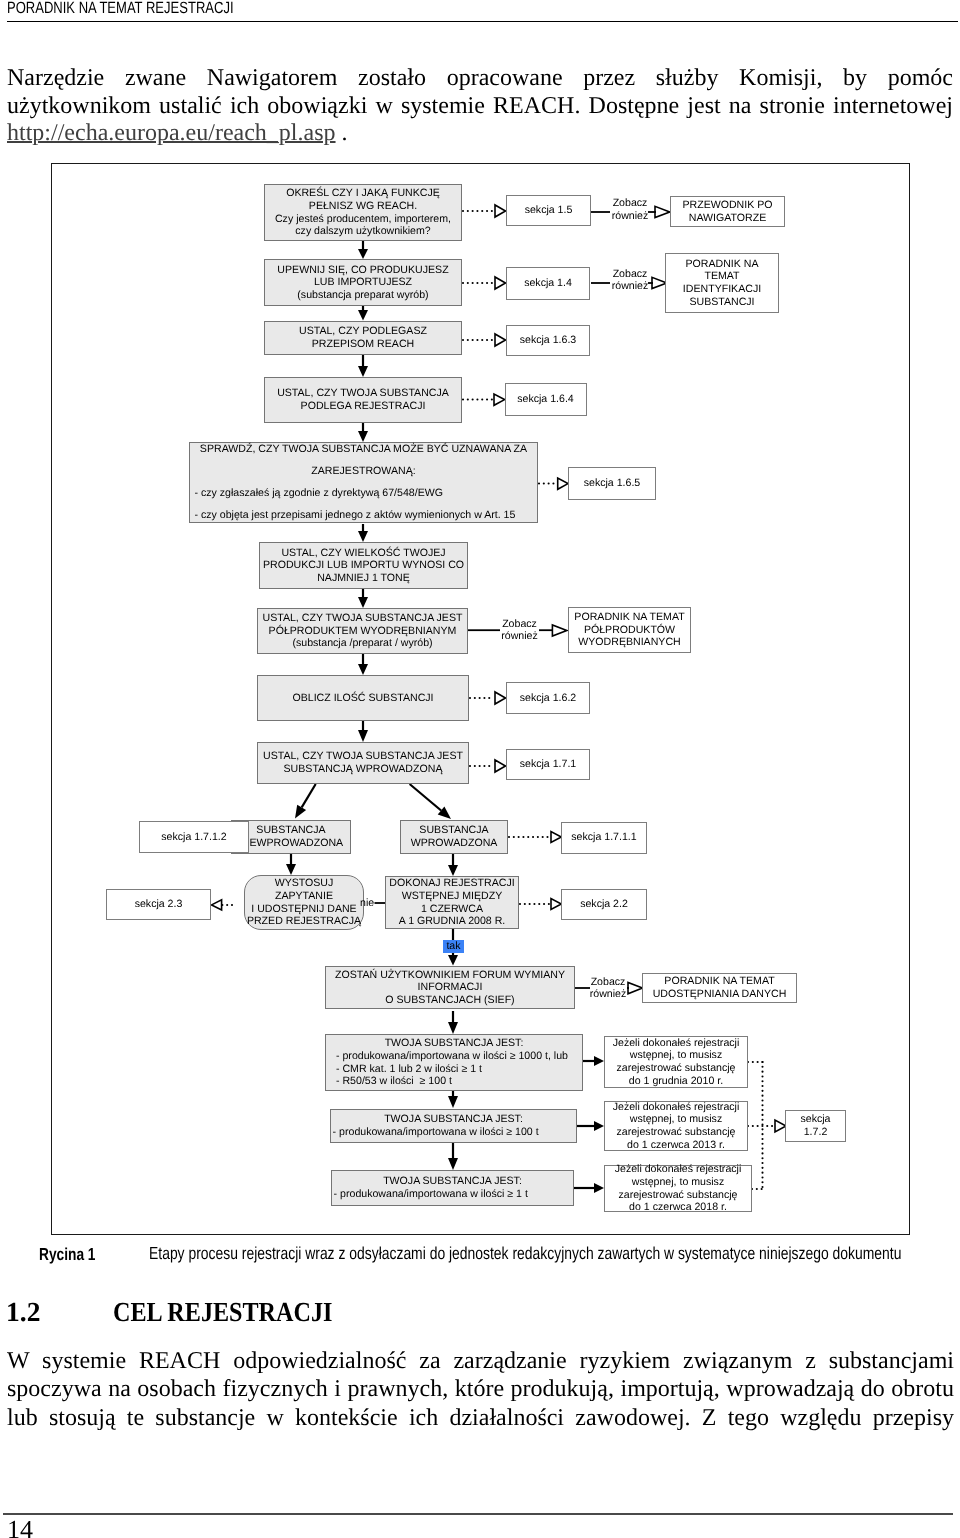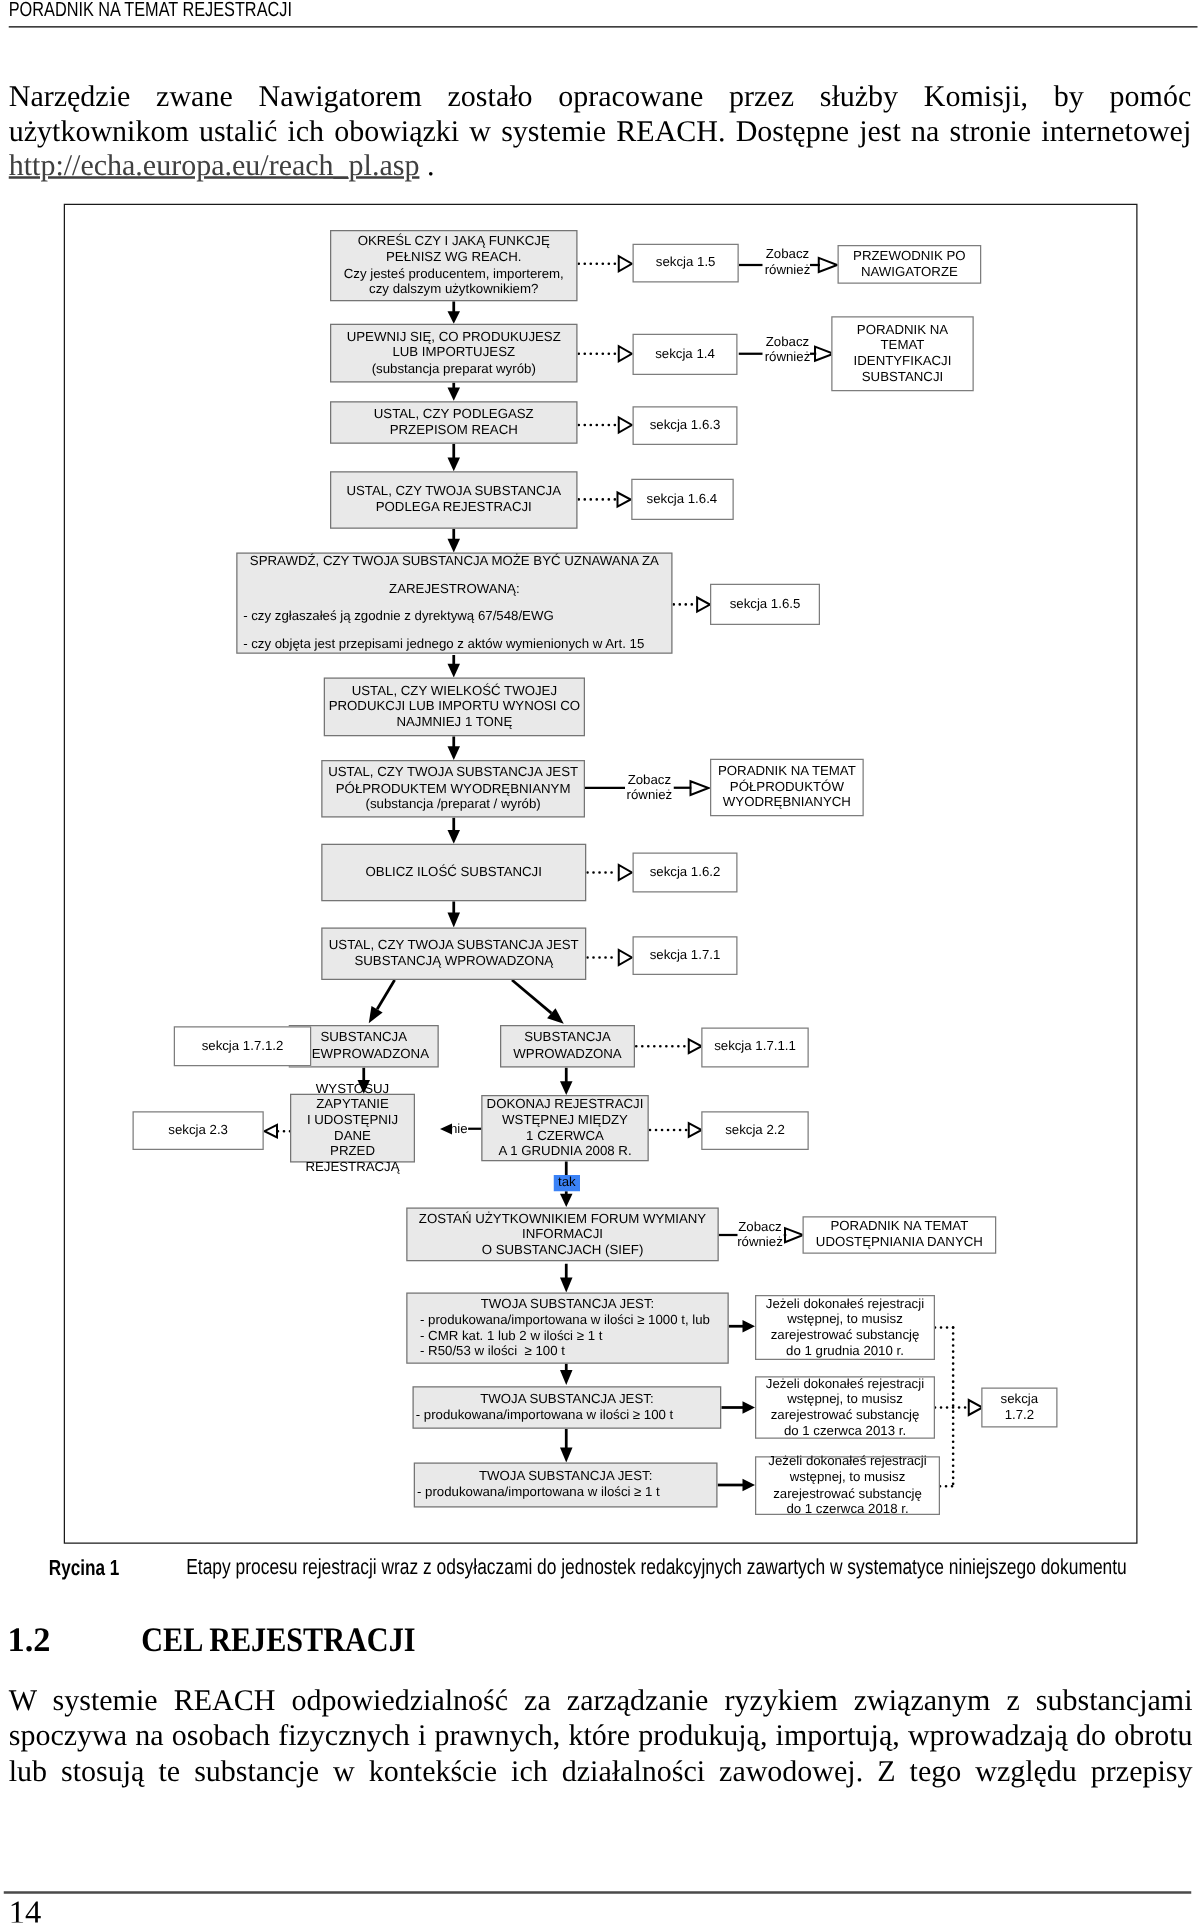--- a/index.html
+++ b/index.html
@@ -198,21 +198,21 @@
     </div>
 
   <div class="fbox gray" style="left:231px;top:819.5px;width:120px;height:34.5px;">
       <span class="ml">SUBSTANCJA
 NIEWPROWADZONA</span>
     </div>
   <div class="fbox gray" style="left:400px;top:820px;width:108px;height:34px;">
       <span class="ml">SUBSTANCJA
 WPROWADZONA</span>
     </div>
-  <div class="fbox gray" style="left:232px;top:875px;width:100px;height:55px;">
+  <div class="fbox gray" style="left:244px;top:875px;width:120px;height:55px;border-radius:17px;">
       <span class="ml">WYSTOSUJ
 ZAPYTANIE
 I UDOSTĘPNIJ DANE
 PRZED REJESTRACJĄ</span>
     </div>
   <div class="fbox gray" style="left:385px;top:876px;width:134px;height:53px;">
       <span class="ml">DOKONAJ REJESTRACJI
 WSTĘPNEJ MIĘDZY
 1 CZERWCA
 A 1 GRUDNIA 2008 R.</span>

